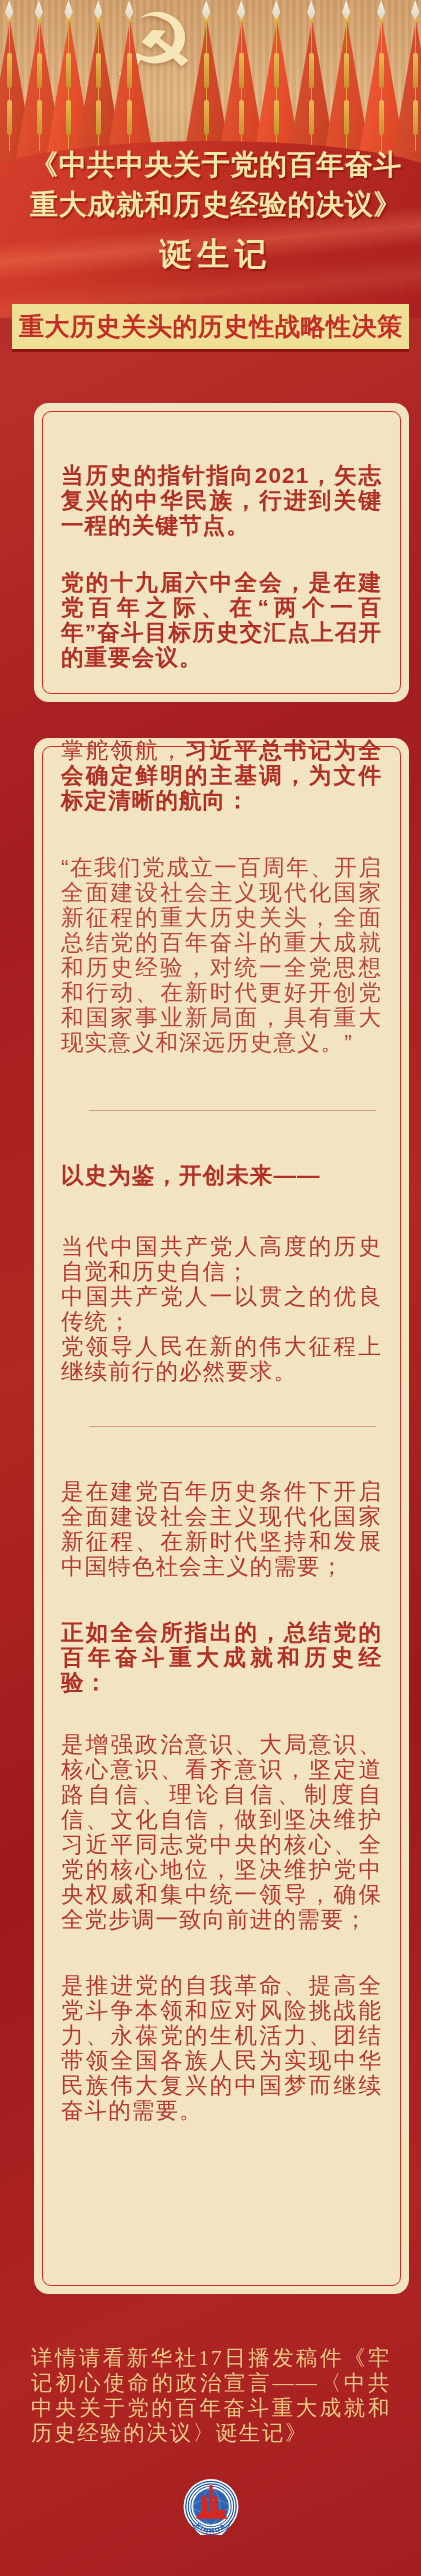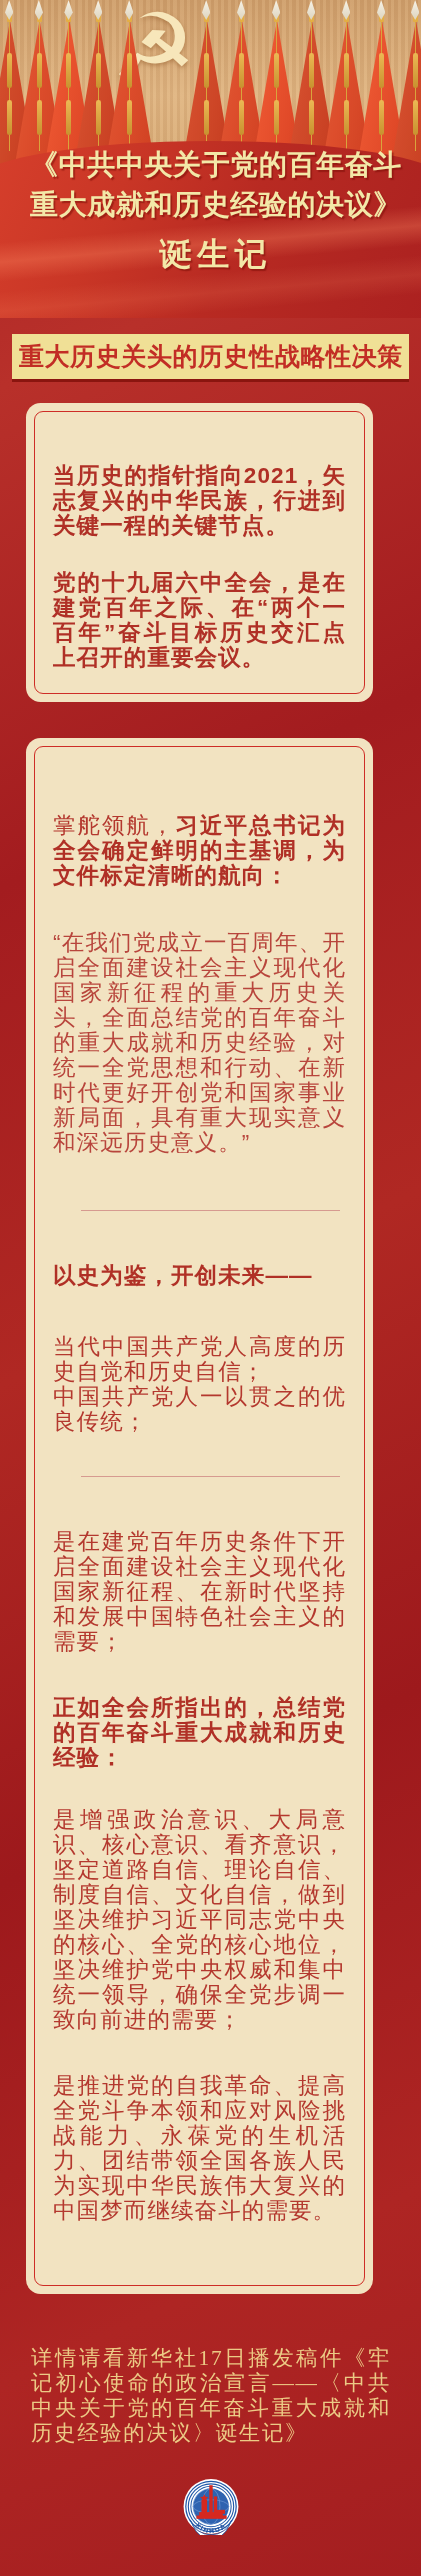--- a/index.html
+++ b/index.html
@@ -33,34 +33,34 @@
   #sheen1{top:224px}#sheen2{top:273px;opacity:.5}
 
   
   #title{position:absolute;left:5px;top:145px;width:422px;text-align:center;z-index:6;}
   .t-line{font-weight:bold;color:#f3e8a8;text-shadow:1.7px 2.3px 1.1px rgba(125,15,8,.55);
     font-family:"Liberation Sans","DejaVu Sans",sans-serif;}
   .t-main{font-size:28px;line-height:40px;letter-spacing:0.6px;}
   .t-sub{font-size:32px;line-height:43px;letter-spacing:5.6px;margin-top:8px;}
 
   
-  #banner{position:absolute;left:12.4px;top:334px;width:397px;height:45px;z-index:7;
+  #banner{position:absolute;left:12.4px;top:304px;width:397px;height:45px;z-index:7;
     background:#f0e096;border-bottom:3.4px solid #8a150f;text-align:center;}
   #banner span{display:inline-block;line-height:45px;font-size:25px;font-weight:bold;
     color:#c22d25;letter-spacing:0.6px;font-family:"Liberation Serif","DejaVu Serif",serif;}
 
   
-  .card{position:absolute;left:26px;width:347px;background:#f2e3c1;border-radius:14.6px;}
+  .card{position:absolute;left:34px;width:375px;background:#f2e3c1;border-radius:14.6px;}
   .card-frame{position:absolute;left:7.9px;top:7.9px;right:7.9px;bottom:7.9px;
     border:1.1px solid #ce2d26;border-radius:9px;pointer-events:none;}
   #card1{top:403px;height:299px;}
   #card2{top:738px;height:1556px;}
   .card-body{position:relative;padding:0 27px;}
   #card1 .card-body{padding-top:60px;}
-  #card2 .card-body{padding-top:75px;}
+  #card2 .card-body{}
   .p{font-size:22.5px;line-height:25px;letter-spacing:1.1px;color:#b4382e;
     text-align:justify;text-justify:inter-ideograph;margin:0;}
   .bold{font-weight:bold;color:#b03026;}
   .quote{color:#b8453c;}
   .m-p1{margin-bottom:32px;}
   .m-intro{margin-bottom:42px;}
   .m-quote{margin-bottom:55px;}
   .divider{border:none;border-top:0.6px solid #d69a90;margin:0 5.6px 0 28px;}
   .m-hr1{margin-bottom:52px;}
   .m-h1{margin-bottom:46px;}
@@ -208,20 +208,21 @@
   <div id="card2" class="card">
     <div class="card-frame"></div>
     <div class="card-body">
       <p class="p m-intro"><span>掌舵领航，</span><span class="bold">习近平总书记为全会确定鲜明的主基调，为文件标定清晰的航向：</span></p>
       <p class="p quote m-quote">“在我们党成立一百周年、开启全面建设社会主义现代化国家新征程的重大历史关头，全面总结党的百年奋斗的重大成就和历史经验，对统一全党思想和行动、在新时代更好开创党和国家事业新局面，具有重大现实意义和深远历史意义。”</p>
       <hr class="divider m-hr1">
       <p class="p bold m-h1">以史为鉴，开创未来——</p>
       <div class="p m-para1">
         <div>当代中国共产党人高度的历史自觉和历史自信；</div>
         <div>中国共产党人一以贯之的优良传统；</div>
+        <div>党领导人民在新的伟大征程上继续前行的必然要求。</div>
       </div>
       <hr class="divider m-hr2">
       <p class="p m-para2">是在建党百年历史条件下开启全面建设社会主义现代化国家新征程、在新时代坚持和发展中国特色社会主义的需要；</p>
       <p class="p bold m-h2">正如全会所指出的，总结党的百年奋斗重大成就和历史经验：</p>
       <p class="p m-para3">是增强政治意识、大局意识、核心意识、看齐意识，坚定道路自信、理论自信、制度自信、文化自信，做到坚决维护习近平同志党中央的核心、全党的核心地位，坚决维护党中央权威和集中统一领导，确保全党步调一致向前进的需要；</p>
       <p class="p">是推进党的自我革命、提高全党斗争本领和应对风险挑战能力、永葆党的生机活力、团结带领全国各族人民为实现中华民族伟大复兴的中国梦而继续奋斗的需要。</p>
     </div>
   </div>
 
   <div id="footer-note">详情请看新华社17日播发稿件《牢记初心使命的政治宣言——〈中共中央关于党的百年奋斗重大成就和历史经验的决议〉诞生记》</div>

